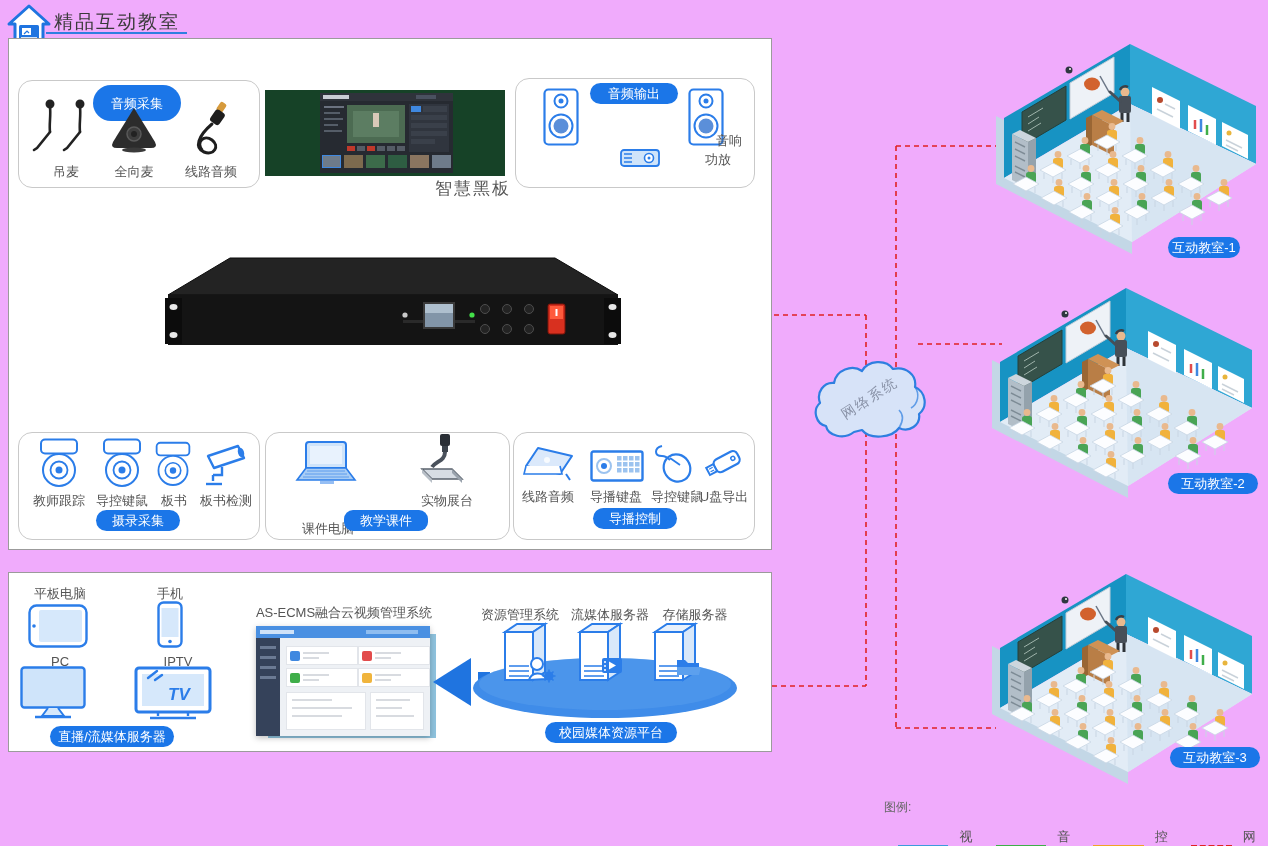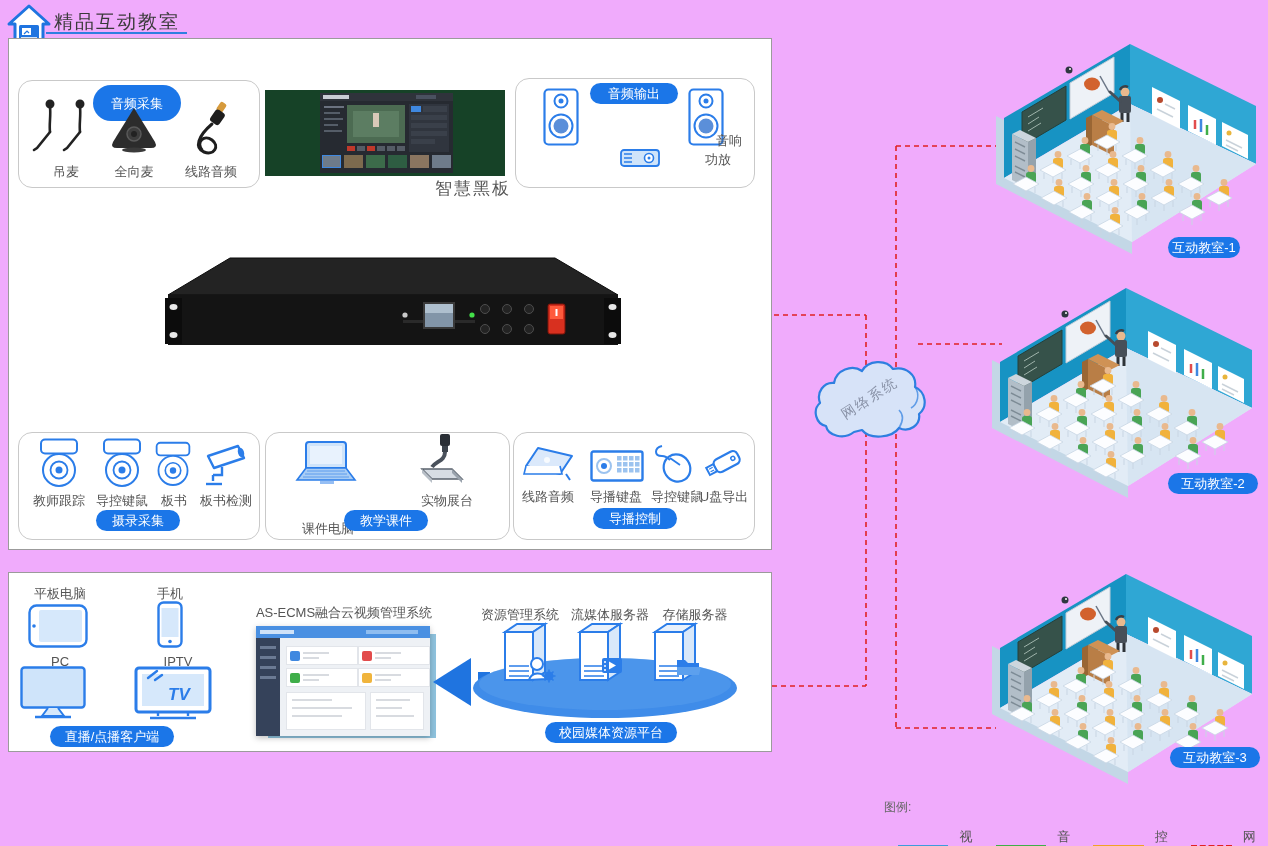--- a/index.html
+++ b/index.html
@@ -235,21 +235,21 @@
   <svg class="abs" style="left:418px;top:433px;" width="48" height="56" viewBox="0 0 48 56">
     <rect x="22" y="1" width="10" height="12" rx="2" fill="#2a2f36"></rect>
     <rect x="24" y="13" width="6" height="6" fill="#3c434c"></rect>
     <path d="M27,19 C27,28 18,28 14,34" fill="none" stroke="#4a515b" stroke-width="4"></path>
     <polygon points="4,36 34,36 44,46 14,46" fill="#d7dde4" stroke="#5a626c" stroke-width="1.5"></polygon>
     <polygon points="34,36 44,46 44,50 34,40" fill="#9aa3ad"></polygon>
     <polygon points="4,36 14,46 14,50 4,40" fill="#b8bfc7"></polygon>
   </svg>
   <div class="abs lbl" style="left:298px;top:492px;width:60px;margin-top:28px;">课件电脑</div>
   <div class="abs lbl" style="left:417px;top:492px;width:60px;">实物展台</div>
-  <div class="abs pill" style="left:344px;top:510px;width:84px;height:21px;">教学课件</div>
+  <div class="abs pill" style="left:344px;top:510px;width:84px;height:21px;border-radius:9px;">教学课件</div>
 
   <div class="abs gbox" style="left:513px;top:432px;width:240px;height:106px;"></div>
   <svg class="abs" style="left:522px;top:446px;" width="58" height="38" viewBox="0 0 58 38">
     <polygon points="16,2 50,10 38,28 4,20" fill="#dbe9fb" stroke="#2b7de9" stroke-width="2" stroke-linejoin="round"></polygon>
     <path d="M4,20 l-2,8 h38 l-2,-8" fill="#fff" stroke="#2b7de9" stroke-width="1.6"></path>
     <path d="M44,28 l4,6" stroke="#2b7de9" stroke-width="2"></path>
     <circle cx="25" cy="14" r="3" fill="#fff" opacity=".8"></circle>
   </svg>
   <svg class="abs" style="left:590px;top:450px;" width="54" height="32" viewBox="0 0 54 32">
     <rect x="1.5" y="1.5" width="51" height="29" rx="2" fill="#fff" stroke="#2b7de9" stroke-width="2.4"></rect>
@@ -311,21 +311,21 @@
     <path d="M28,42 l-6,8 h22 l-6,-8" fill="#d6e8fb" stroke="#2b7de9" stroke-width="2"></path>
     <path d="M15,51 h36" stroke="#2b7de9" stroke-width="2.4"></path>
   </svg>
   <svg class="abs" style="left:134px;top:664px;" width="78" height="57" viewBox="0 0 78 57">
     <rect x="2" y="4" width="74" height="44" rx="3" fill="#fff" stroke="#2b7de9" stroke-width="3"></rect>
     <rect x="8" y="10" width="62" height="32" fill="#d6e8fb"></rect>
     <path d="M14,14 l9,-7 M21,16 l7,-5" stroke="#2b7de9" stroke-width="2.4" stroke-linecap="round"></path>
     <text x="34" y="36" font-size="17" font-style="italic" font-weight="bold" fill="#2b7de9" font-family="Liberation Sans, sans-serif">TV</text>
     <path d="M24,48 v4 M54,48 v4 M16,54 h46" stroke="#2b7de9" stroke-width="2.4"></path>
   </svg>
-  <div class="abs pill" style="left:50px;top:726px;width:124px;height:21px;">直播/点播客户端</div>
+  <div class="abs pill" style="left:50px;top:726px;width:124px;height:21px;">直播/流媒体服务器</div>
 
   <div class="abs lbl" style="left:244px;top:604px;width:200px;text-align:center;">AS-ECMS融合云视频管理系统</div>
   <div class="abs" style="left:268px;top:634px;width:168px;height:104px;background:#8fc3de;"></div>
   <div class="abs" style="left:256px;top:626px;width:174px;height:110px;background:#eef1f5;box-shadow:0 2px 6px rgba(0,0,0,.25);">
     <div class="abs" style="left:0;top:0;width:174px;height:12px;background:#4a90e2;"></div>
     <div class="abs" style="left:4px;top:4px;width:34px;height:4px;background:#cfe2f8;"></div>
     <div class="abs" style="left:110px;top:4px;width:52px;height:4px;background:#8fbdf0;"></div>
     <div class="abs" style="left:0;top:12px;width:24px;height:98px;background:#35425a;">
       <div class="abs" style="left:4px;top:8px;width:16px;height:3px;background:#6b7a94;"></div>
       <div class="abs" style="left:4px;top:18px;width:16px;height:3px;background:#6b7a94;"></div>

